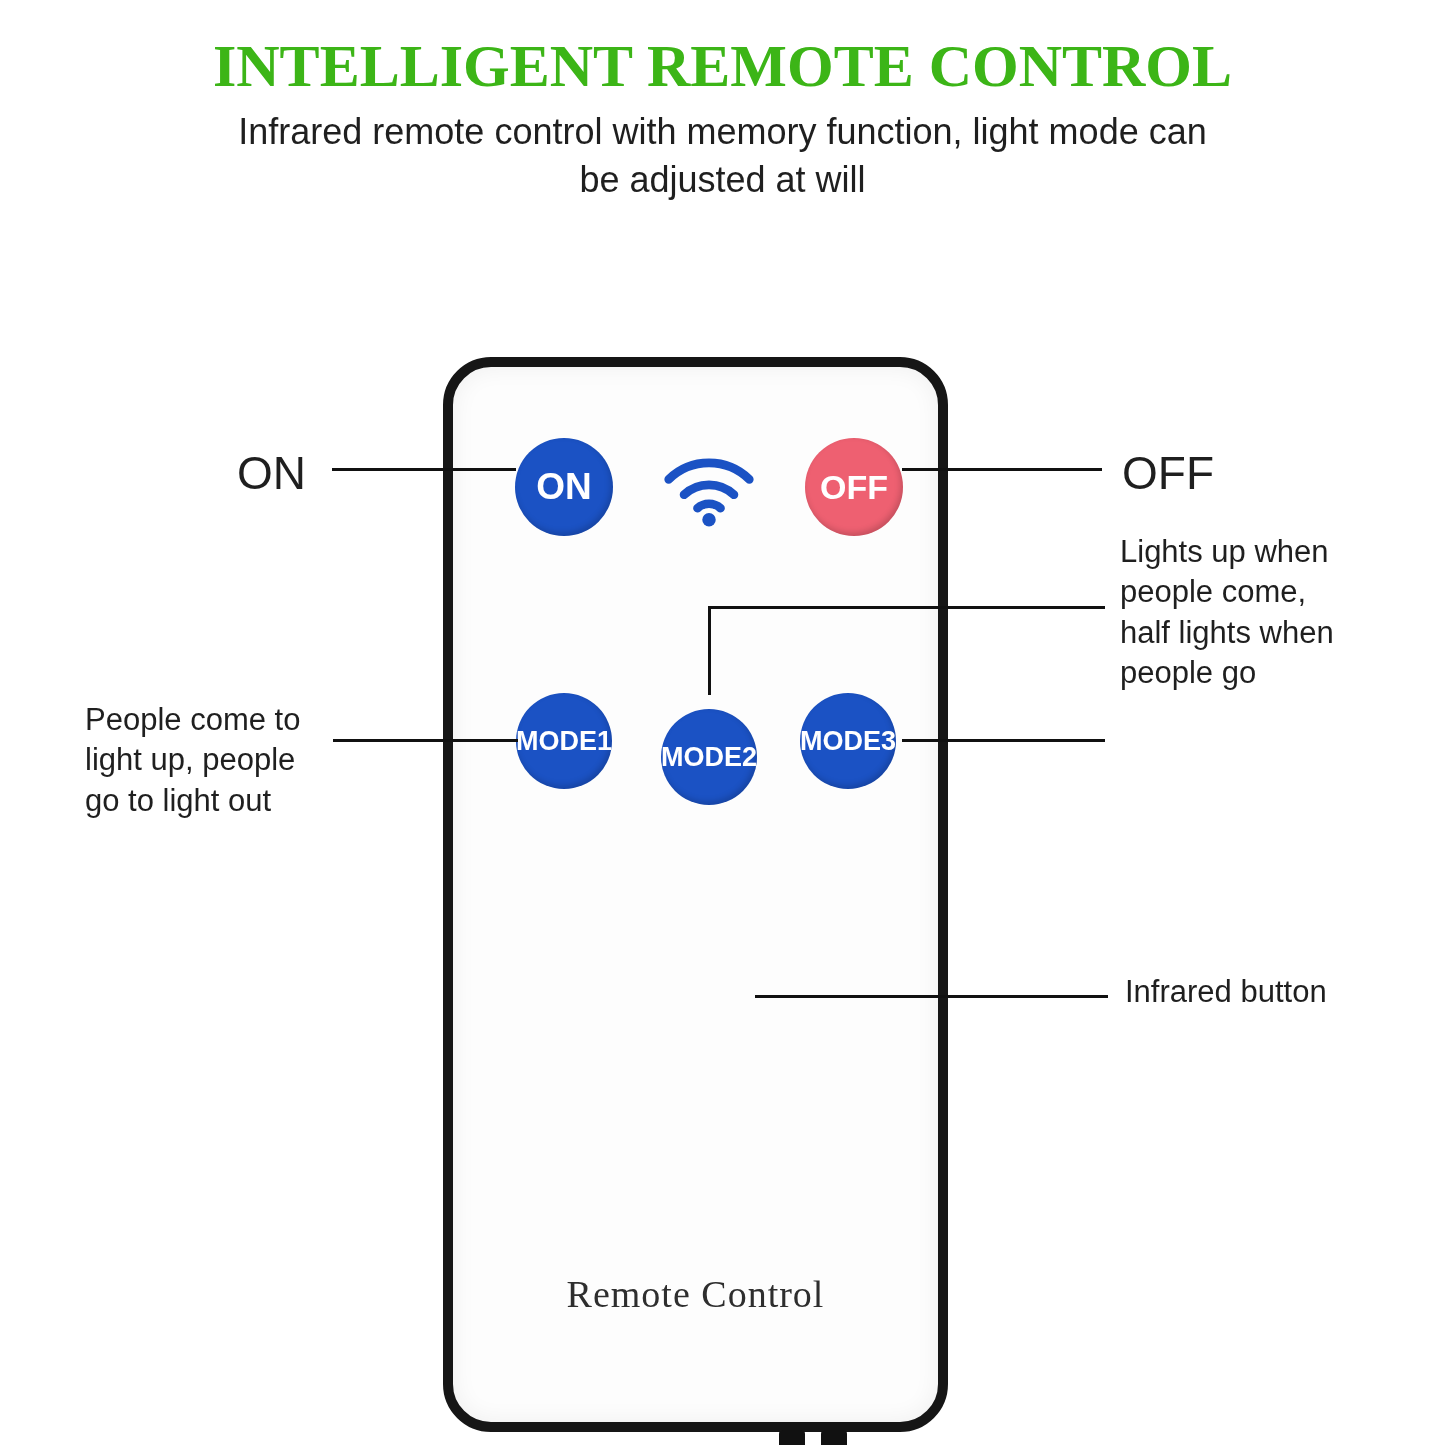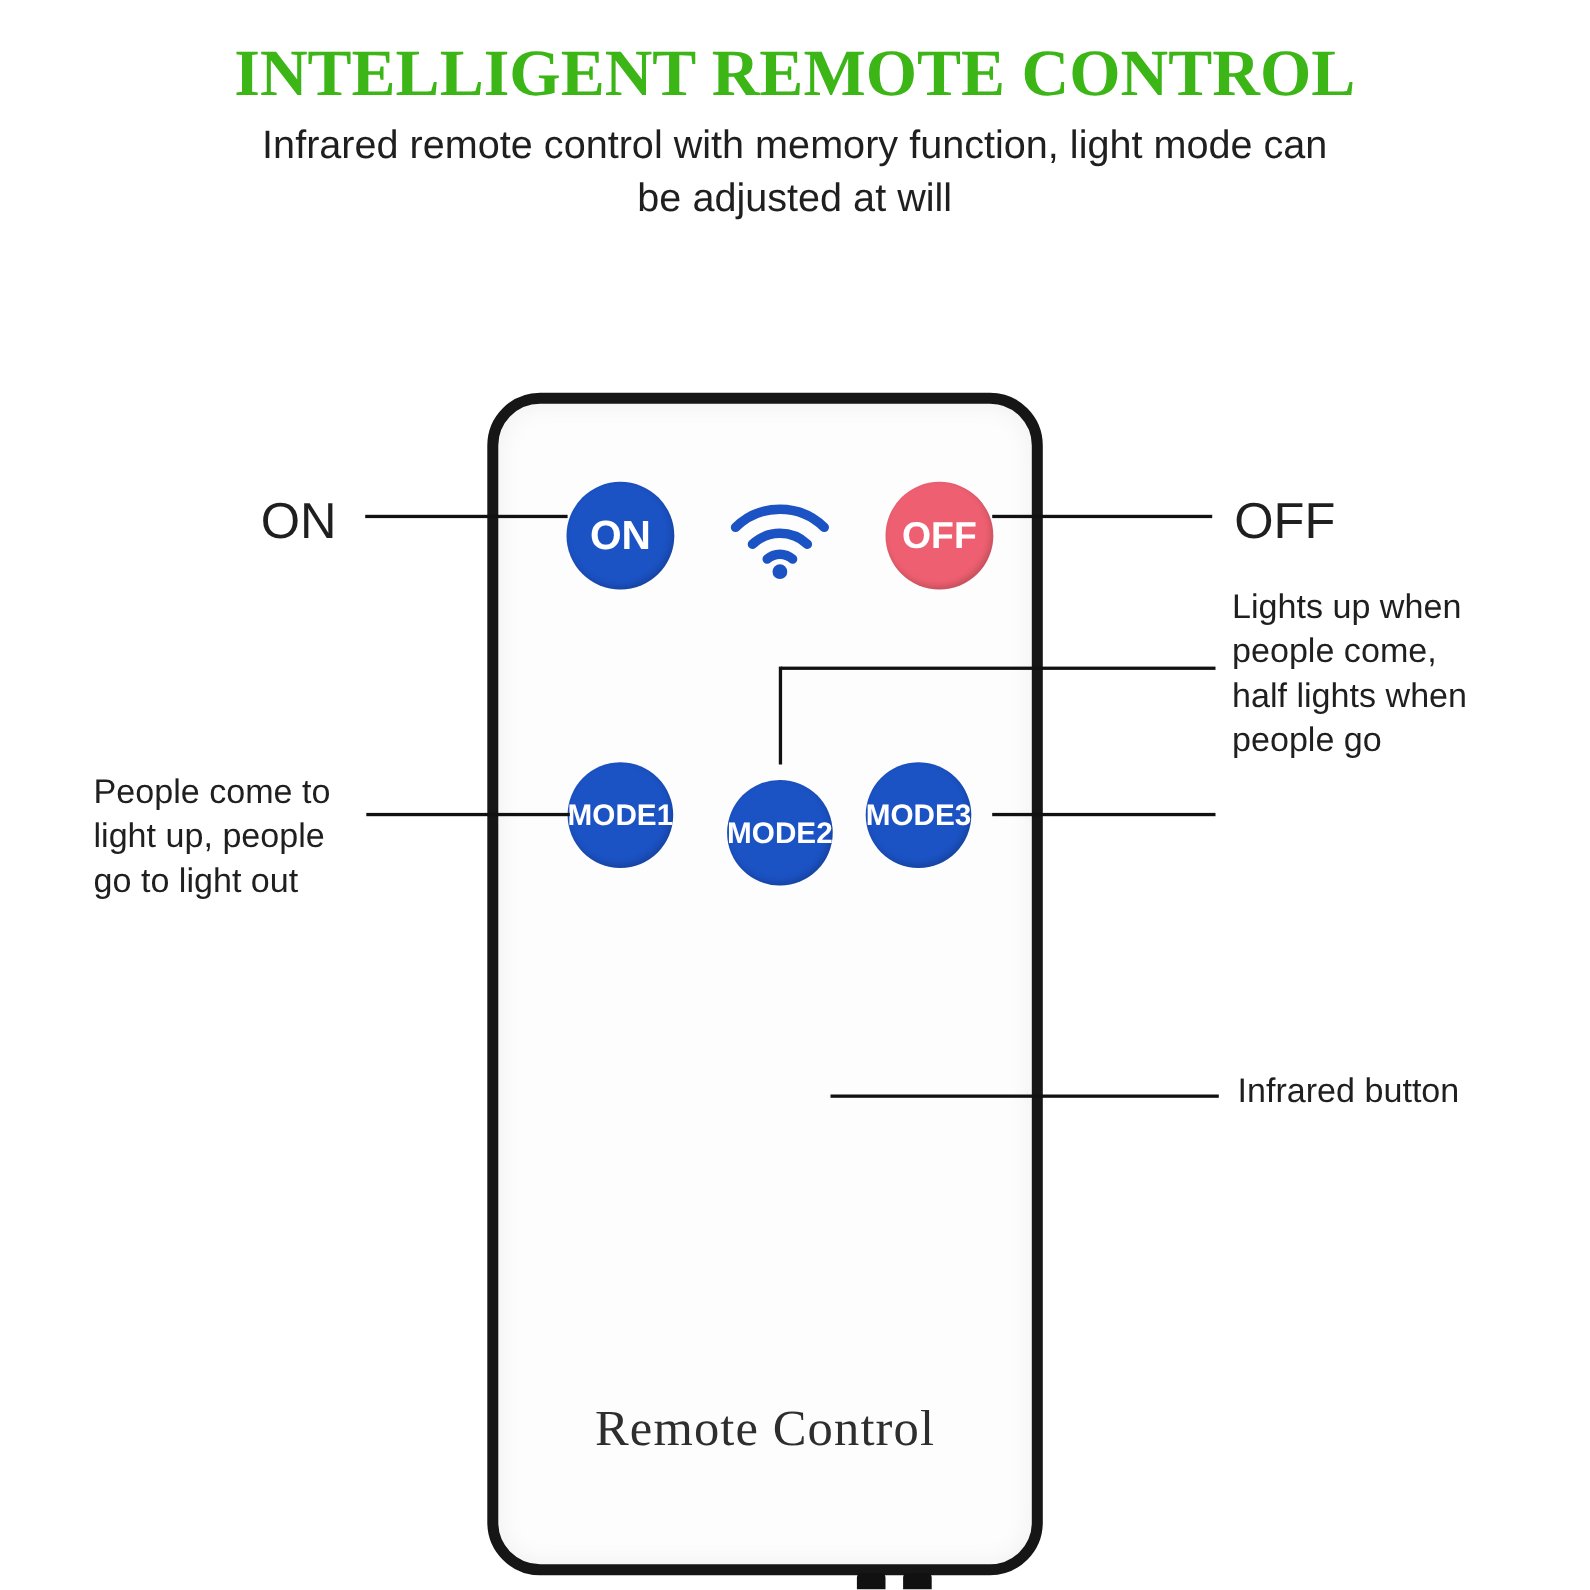--- a/index.html
+++ b/index.html
@@ -35,29 +35,29 @@
     display:flex;align-items:center;justify-content:center;
     color:#ffffff;font-weight:bold;text-align:center;
     box-shadow:inset -2px -3px 6px rgba(0,0,0,0.18);
   }
   .blue{background:var(--button-blue);}
   .pink{background:var(--button-pink);}
   .btn-on{left:62px;top:71px;width:98px;height:98px;font-size:37px;}
   .btn-off{left:352px;top:71px;width:98px;height:98px;font-size:34px;}
   .btn-mode1{left:63px;top:326px;width:96px;height:96px;font-size:27px;}
   .btn-mode2{left:208px;top:342px;width:96px;height:96px;font-size:27px;}
-  .btn-mode3{left:334px;top:326px;width:96px;height:96px;font-size:27px;}
+  .btn-mode3{left:347px;top:326px;width:96px;height:96px;font-size:27px;}
   .btn-sos{left:210px;top:583px;width:92px;height:92px;font-size:31px;}
 
   .wifi{position:absolute;left:208px;top:82px;width:96px;height:80px;color:var(--button-blue);}
   .wifi svg{width:100%;height:100%;display:block;}
 
   .brand{
     position:absolute;left:0;top:905px;width:100%;text-align:center;
-    font-family:"Liberation Serif", serif;font-size:46px;color:#2e2e2e;letter-spacing:1px;
+    font-family:"Liberation Serif", serif;font-size:38px;color:#2e2e2e;letter-spacing:1px;
   }
 
   .line{position:absolute;background:var(--line-color);}
 
   .callout{position:absolute;color:var(--text-dark);font-size:31px;line-height:1.3;}
   .callout.big{font-size:46px;}
 
   .nub{position:absolute;background:#111;border-radius:4px 4px 0 0;}
 </style>
 </head>

